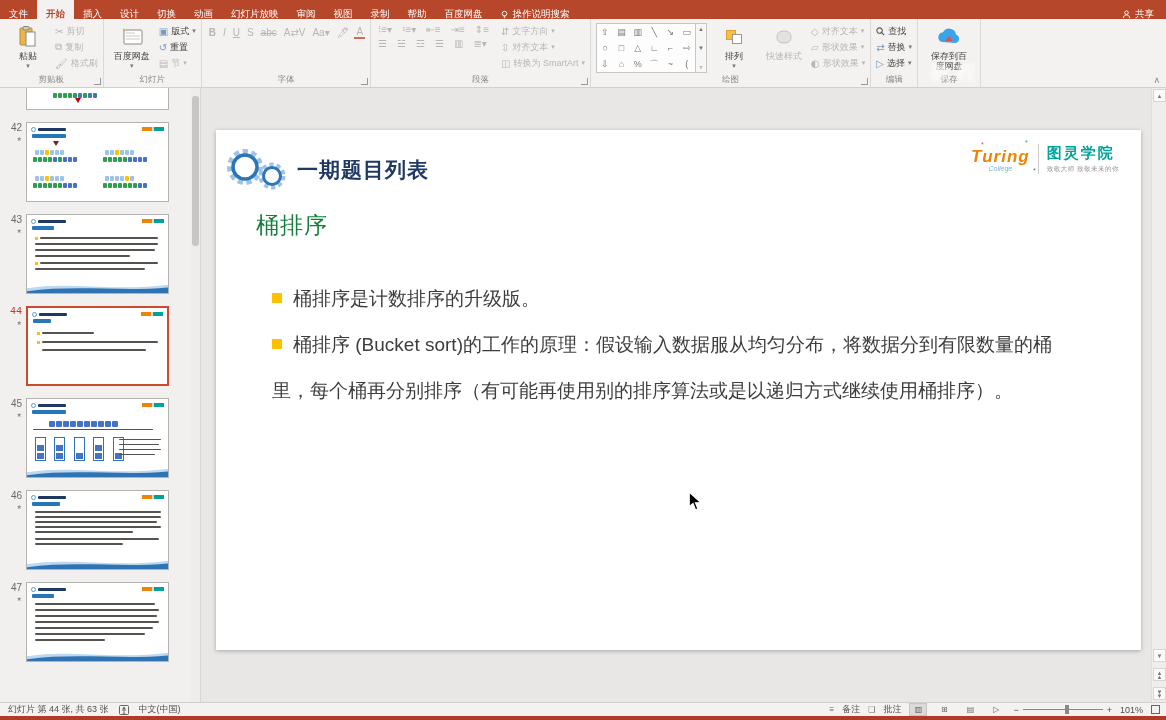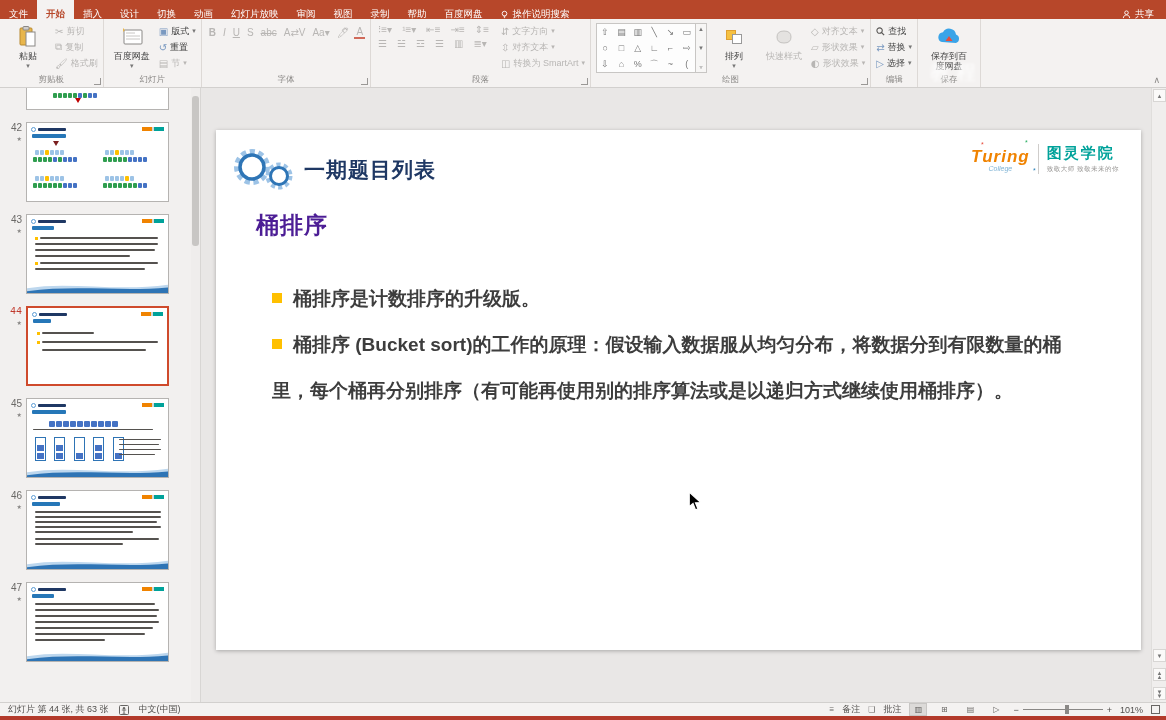--- a/index.html
+++ b/index.html
@@ -56,32 +56,32 @@
   .c-lb{background:#9dc3e6}.c-yl{background:#ffc000}.c-gr{background:#2f9e4f}.c-bl{background:#4472c4}
   .cluster { position:absolute; line-height:5px; white-space:nowrap; }
   .wave { position:absolute; bottom:0; left:0; width:100%; height:13px; }
   .bucket { display:inline-block; width:11px; height:24px; border:1px solid #2e74b5; margin-right:4px; position:relative; vertical-align:bottom; }
   .bucket i { position:absolute; left:1px; width:7px; height:6px; background:#4472c4; }
   .redarrow { width:0; height:0; border-left:3px solid transparent; border-right:3px solid transparent; border-top:5px solid #c00000; position:absolute; }
 
   
   #slide-area { position:absolute; top:88px; left:200px; right:0; bottom:18px; background:#e9e7e6; border-left:1px solid #d8d6d4; }
   #slide { position:absolute; left:15px; top:42px; width:925px; height:520px; background:#fff; box-shadow:0 1px 4px rgba(0,0,0,.28); }
-  #slide-header { position:absolute; top:16px; left:16px; display:flex; align-items:center; }
+  #slide-header { position:absolute; top:16px; left:9px; display:flex; align-items:center; }
   #slide-title { font-size:21px; font-weight:bold; color:#1f3864; margin-left:8px; letter-spacing:1px; }
   #slide-logo { position:absolute; top:14px; right:22px; display:flex; align-items:center; gap:8px; }
   .logo-en { position:relative; text-align:center; }
   .logo-brand { font-size:17px; font-weight:bold; color:#f08300; font-style:italic; letter-spacing:1px; }
   .logo-college { font-size:7px; color:#7fb3d5; font-style:italic; margin-top:-2px; }
   .logo-star { position:absolute; font-size:7px; }
   .logo-div { width:1px; height:30px; background:#cfcdcb; }
   .logo-cn { font-size:15px; font-weight:bold; color:#00a29a; letter-spacing:2px; }
   .logo-tag { font-size:6.5px; color:#9a9896; margin-top:2px; letter-spacing:.5px; }
-  #slide-sub { position:absolute; top:80px; left:40px; font-size:23px; color:#4c1d95; letter-spacing:1px;font-weight:bold; }
-  #bullets { position:absolute; top:146px; left:56px; width:805px; font-size:19px; color:#3d3d3d; line-height:46px;font-weight:bold; }
+  #slide-sub { position:absolute; top:80px; left:40px; font-size:23px; color:#15803d; letter-spacing:1px; }
+  #bullets { position:absolute; top:146px; left:56px; width:805px; font-size:19px; color:#3d3d3d; line-height:46px; }
   .bullet-item { margin-bottom:0; }
   .bsq { display:inline-block; width:10px; height:10px; background:#ffc000; margin-right:11px; vertical-align:2px; }
   #cursor { position:absolute; left:487px; top:403px; }
 
   
   #v-scroll { position:absolute; top:0; right:0; bottom:0; width:15px; background:#f0eeed; border-left:1px solid #e0dedc; }
   .scr-btn { position:absolute; left:1px; width:13px; height:13px; background:#fbfaf9; border:1px solid #d8d6d4; color:#777; font-size:6px; display:flex; align-items:center; justify-content:center; line-height:4px; flex-direction:column; }
 
   
   #statusbar { position:absolute; left:0; right:0; bottom:4px; height:14px; background:#f4f2f1; border-top:1px solid #d2d0ce; display:flex; align-items:center; font-size:9px; color:#514f4d; }

